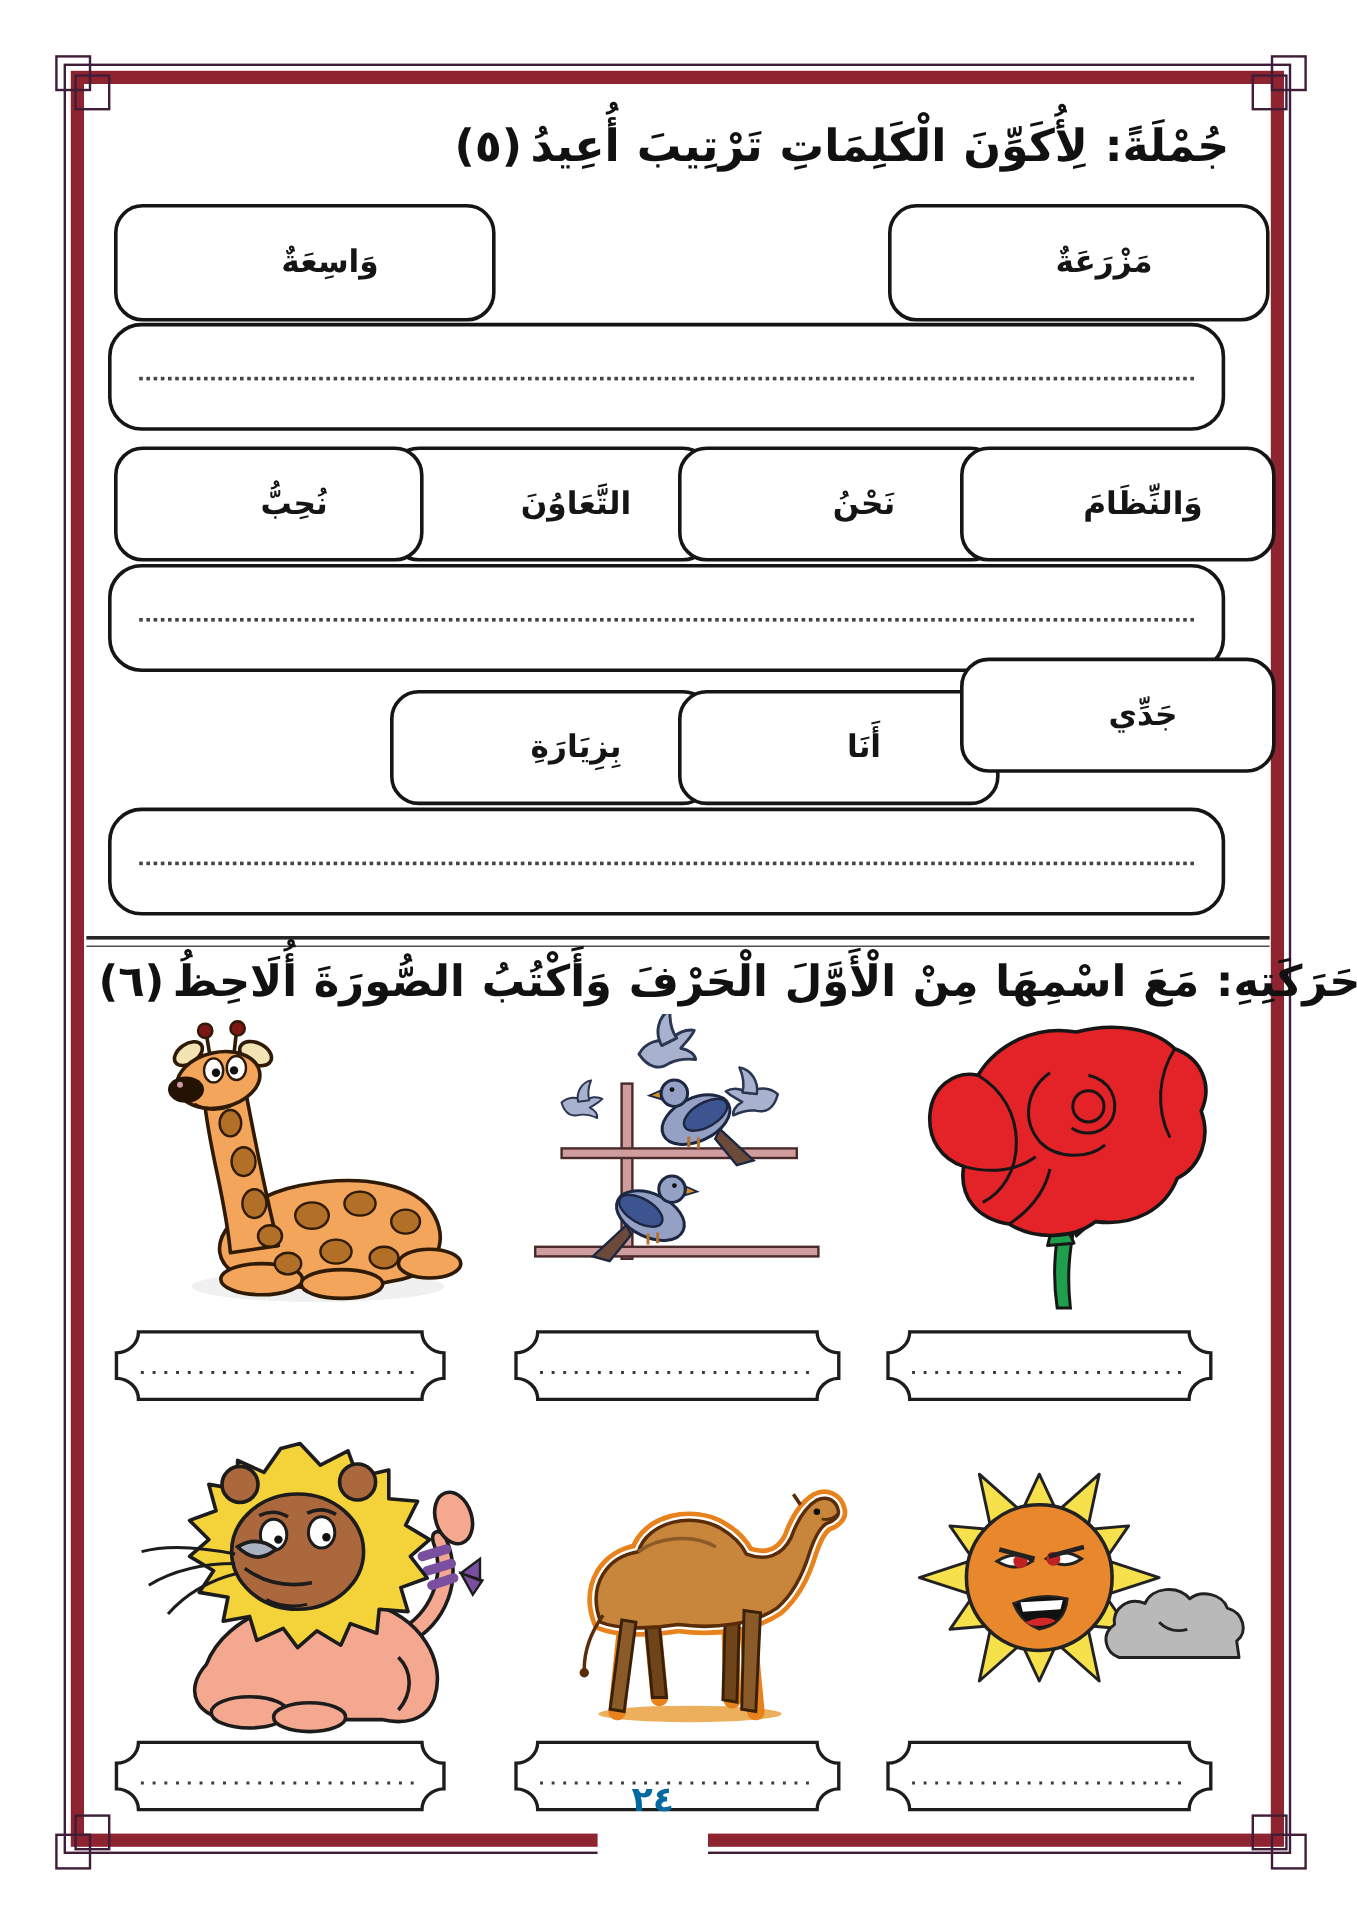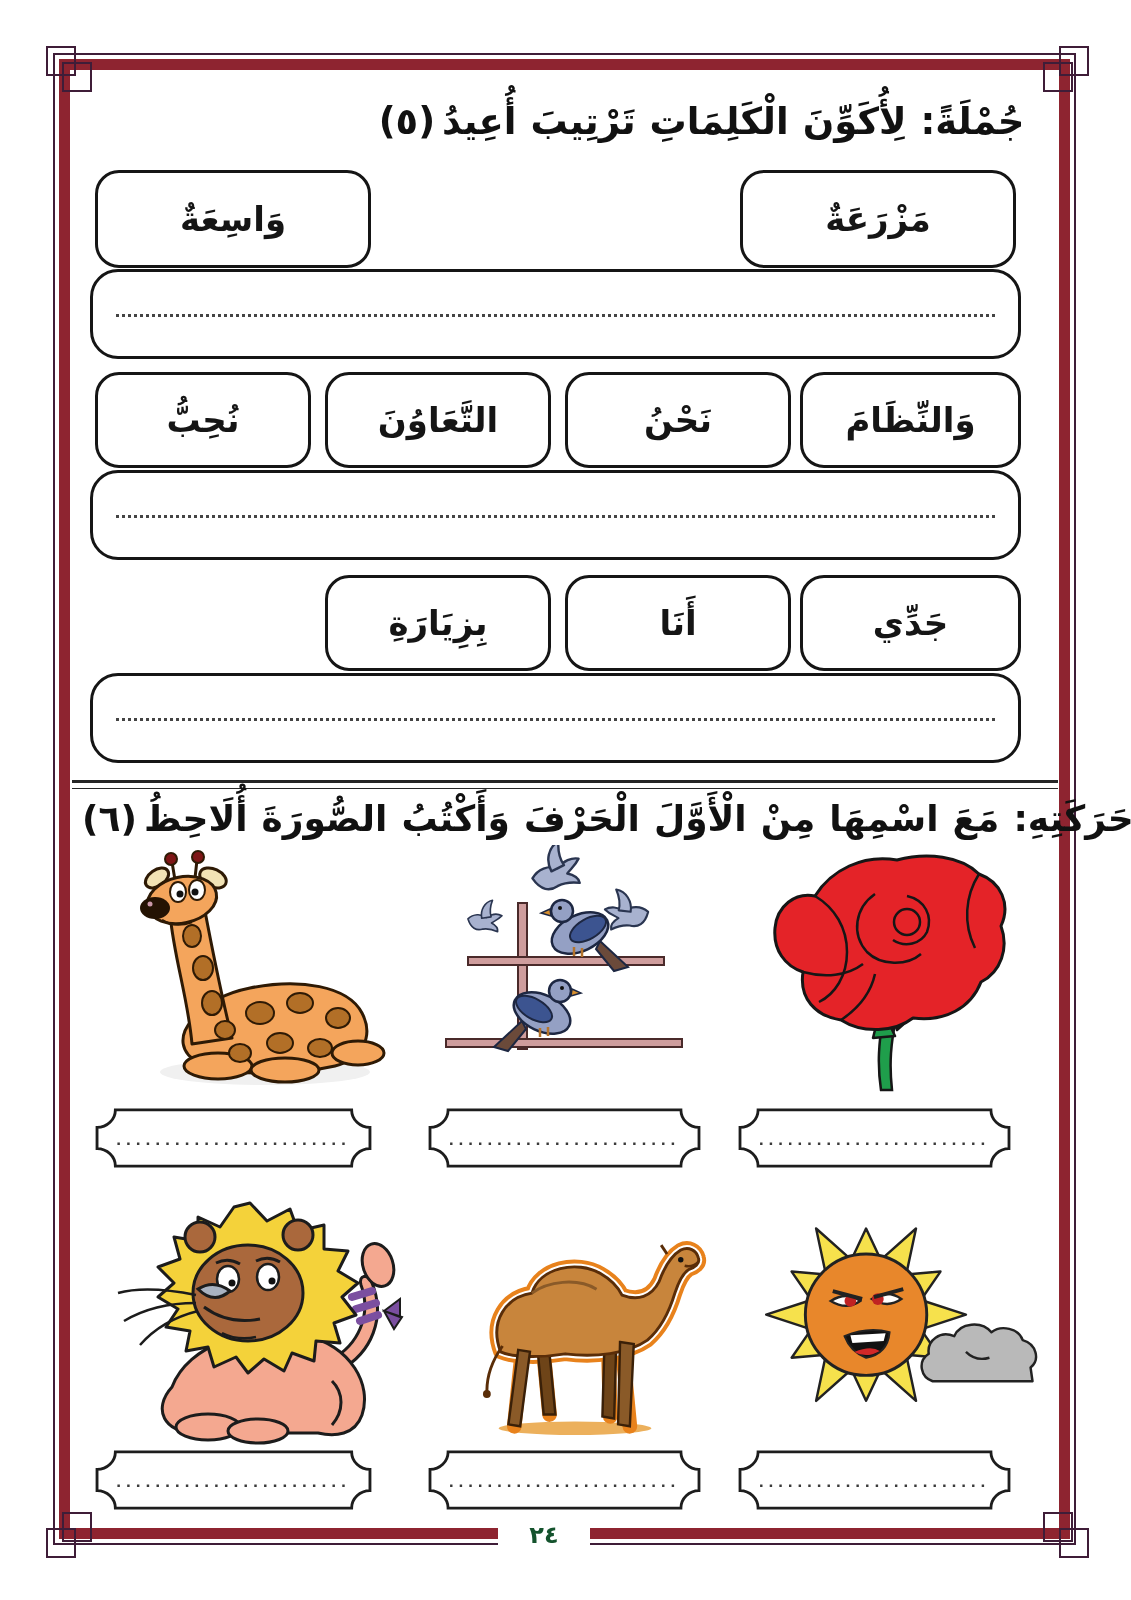--- a/index.html
+++ b/index.html
@@ -6,35 +6,35 @@
   .page{position:relative;width:1131px;height:1600px;background:#fff;overflow:hidden;
         font-family:"DejaVu Sans",sans-serif;color:#151515;}
 
   
   .frame-line{position:absolute;left:53px;top:53px;width:1019px;height:1488px;
               border:2px solid #3f1d38;}
   .frame-band{position:absolute;left:59px;top:59px;width:989px;height:1458px;
               border:11px solid #8e2430;}
   .csq{position:absolute;width:26px;height:26px;border:2.5px solid #3f1d38;background:transparent;}
   .pgnum-gap{position:absolute;left:498px;top:1518px;width:92px;height:34px;background:#fff;z-index:4;}
-  .pgnum{position:absolute;left:498px;top:1518px;width:92px;height:34px;z-index:5;
-         font-size:24px;font-weight:bold;text-align:center;line-height:34px;color:#14532d;}
+  .pgnum{position:absolute;left:498px;top:1482px;width:92px;height:34px;z-index:5;
+         font-size:29px;font-weight:bold;text-align:center;line-height:34px;color:#0369a1;}
 
   
   .heading{position:absolute;display:flex;direction:ltr;align-items:center;
            font-weight:bold;font-size:37px;white-space:nowrap;color:#111;}
   .heading span{display:inline-block;margin:0 7px;direction:rtl;unicode-bidi:isolate;}
   .heading .hnum{margin:0 0 0 2px;direction:ltr;}
   .h5{left:388px;top:84px;width:632px;height:74px;justify-content:center;}
   .h6{left:80px;top:786px;width:958px;height:64px;justify-content:space-between;font-size:36px;}
 
   
   .wbox{position:absolute;height:92px;border:3.5px solid #151515;border-radius:24px;background:#fff;
         display:flex;align-items:center;justify-content:center;
-        font-size:34px;font-weight:bold;direction:rtl;}
+        font-size:26px;font-weight:bold;direction:rtl;padding-left:42px;}
   
   .abox{position:absolute;left:90px;width:925px;height:84px;border:3.5px solid #151515;
         border-radius:28px;background:#fff;}
   .abox .dots{position:absolute;left:2.5%;right:2.5%;top:50%;border-top:3.5px dotted #444;}
 
   .divider{position:absolute;left:72px;top:780px;width:986px;height:5px;
            border-top:3.5px solid #262626;border-bottom:1.5px solid #262626;}
 
   .pic{position:absolute;}
   .plaque{position:absolute;}
@@ -75,21 +75,21 @@
   <div class="wbox" style="left:325px;top:372px;width:220px;height:90px;">التَّعَاوُنَ</div>
   <div class="wbox" style="left:95px;top:372px;width:210px;height:90px;">نُحِبُّ</div>
   <div class="wbox" style="left:565px;top:372px;width:220px;height:90px;">نَحْنُ</div>
   <div class="wbox" style="left:800px;top:372px;width:215px;height:90px;">وَالنِّظَامَ</div>
   <div class="abox" style="top:470px;">
       <div class="dots"></div>
     </div>
 
   <div class="wbox" style="left:325px;top:575px;width:220px;height:90px;">بِزِيَارَةِ</div>
   <div class="wbox" style="left:565px;top:575px;width:220px;height:90px;text-align:right;">أَنَا</div>
-  <div class="wbox" style="left:800px;top:575px;width:215px;height:90px;">جَدِّي</div>
+  <div class="wbox" style="left:800px;top:548px;width:215px;height:90px;">جَدِّي</div>
   <div class="abox" style="top:673px;">
       <div class="dots"></div>
     </div>
 
   <div class="divider"></div>
 
   <div class="heading h6">
     <span class="hnum">(٦)</span>
     <span>أُلَاحِظُ</span>
     <span>الصُّورَةَ</span>

